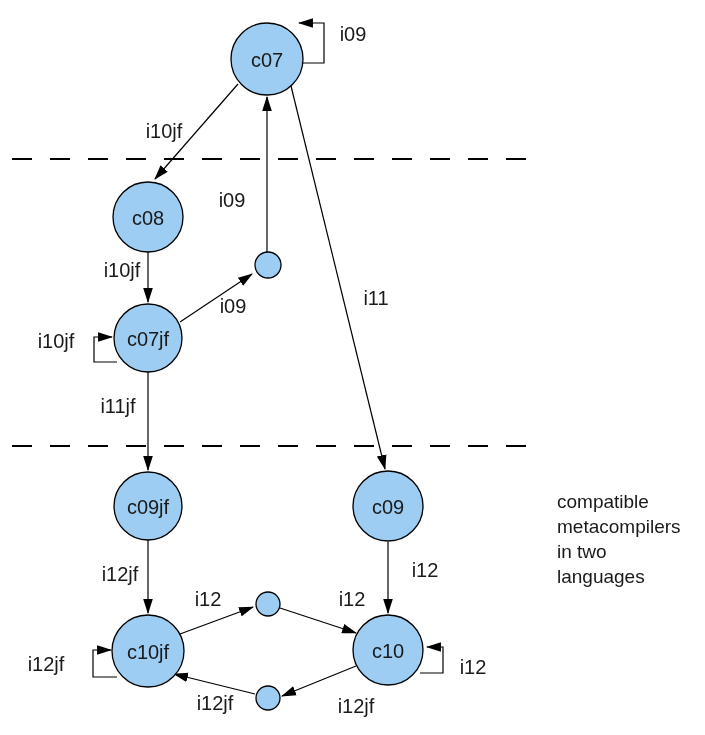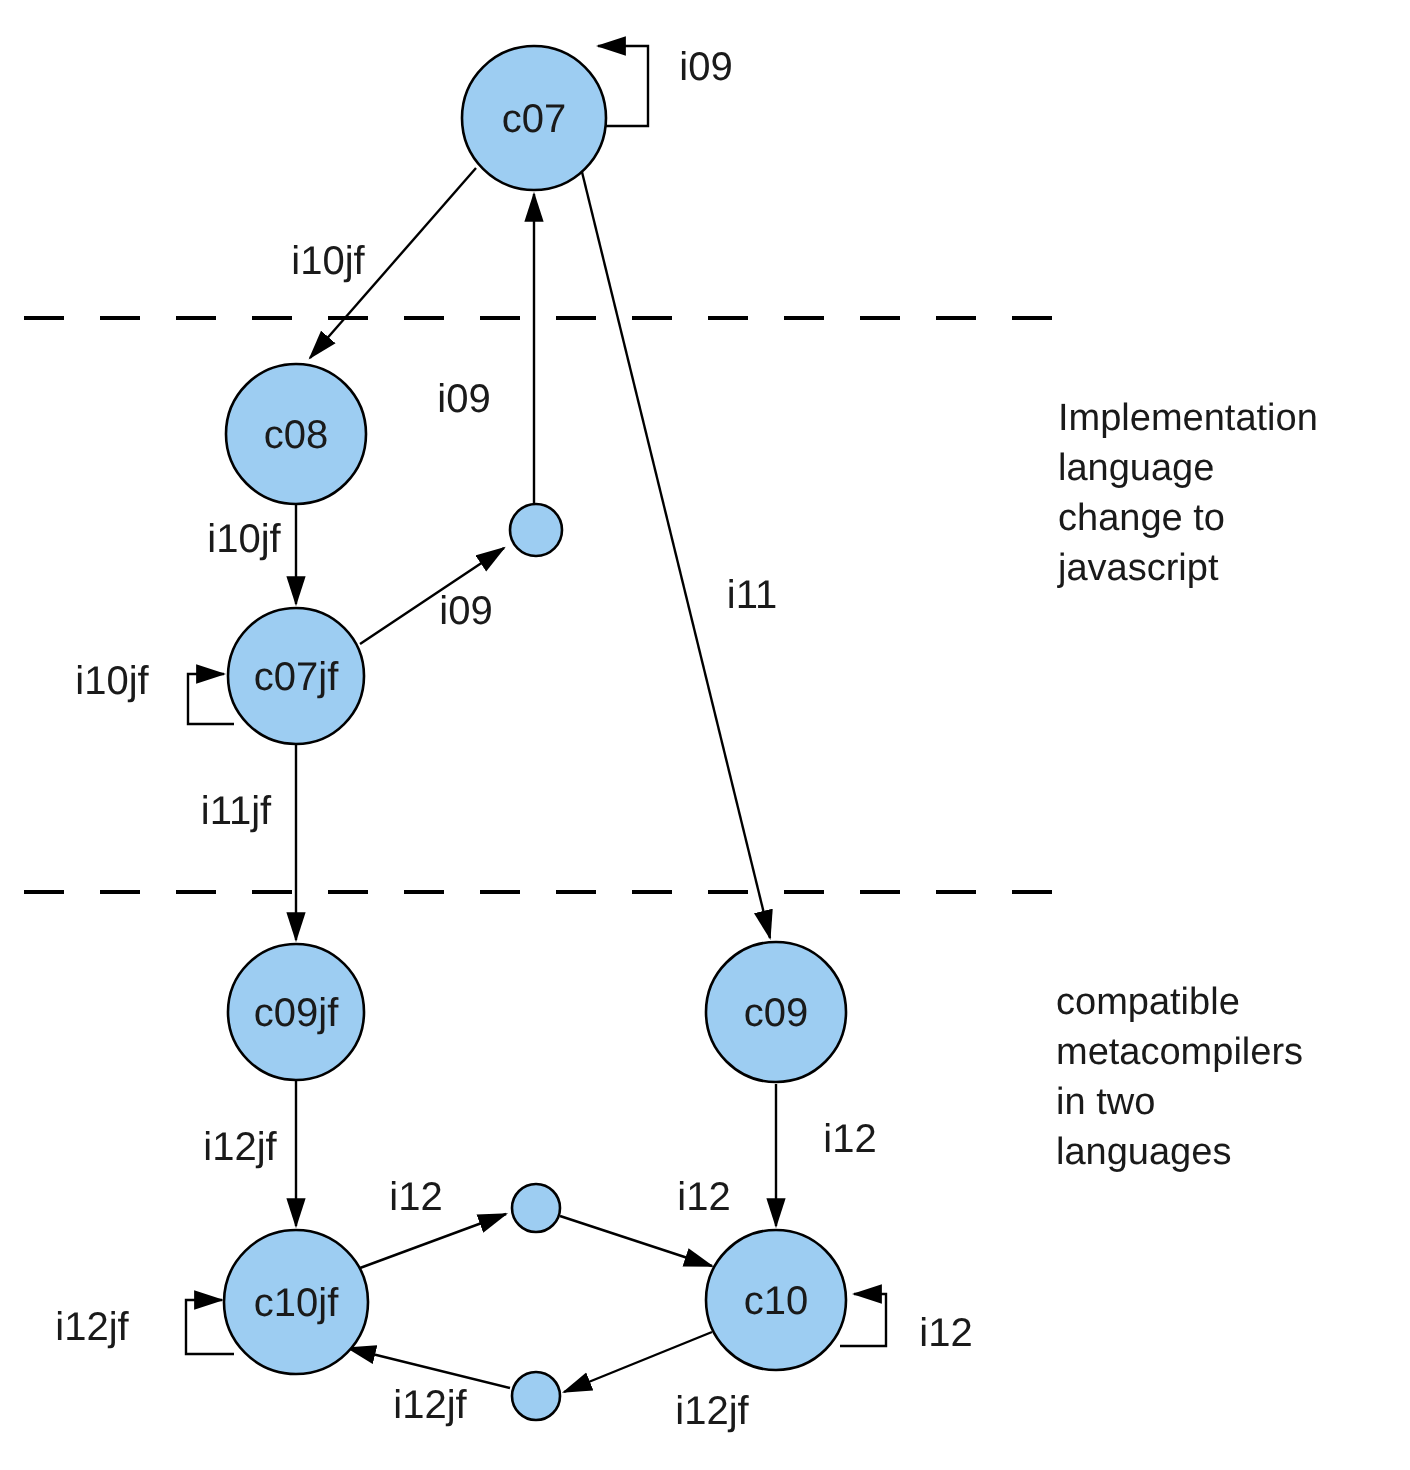--- a/index.html
+++ b/index.html
@@ -92,21 +92,17 @@
       <text x="148" y="507" text-anchor="middle" dominant-baseline="central" class="node-label" fill="#1a1a1a">c09jf</text>
       <circle cx="388" cy="506" r="35" fill="#9DCDF2" stroke="#000000" stroke-width="1.3"></circle>
       <text x="388" y="507" text-anchor="middle" dominant-baseline="central" class="node-label" fill="#1a1a1a">c09</text>
       <circle cx="148" cy="651" r="36" fill="#9DCDF2" stroke="#000000" stroke-width="1.3"></circle>
       <text x="148" y="652" text-anchor="middle" dominant-baseline="central" class="node-label" fill="#1a1a1a">c10jf</text>
       <circle cx="388" cy="650" r="35" fill="#9DCDF2" stroke="#000000" stroke-width="1.3"></circle>
       <text x="388" y="651" text-anchor="middle" dominant-baseline="central" class="node-label" fill="#1a1a1a">c10</text>
       <circle cx="268" cy="604" r="12" fill="#9DCDF2" stroke="#000000" stroke-width="1.3"></circle>
       <circle cx="268" cy="698" r="12" fill="#9DCDF2" stroke="#000000" stroke-width="1.3"></circle>
     </svg>
-  <div class="annotation" style="left: 529px; top: 197px;">Implementation
-language
-change to
-javascript</div>
-  <div class="annotation" style="left: 528px; top: 489px;">compatible
+  <div class="annotation" style="left: 557px; top: 489px;">compatible
 metacompilers
 in two
 languages</div>
 </div>
 
 </body></html>

